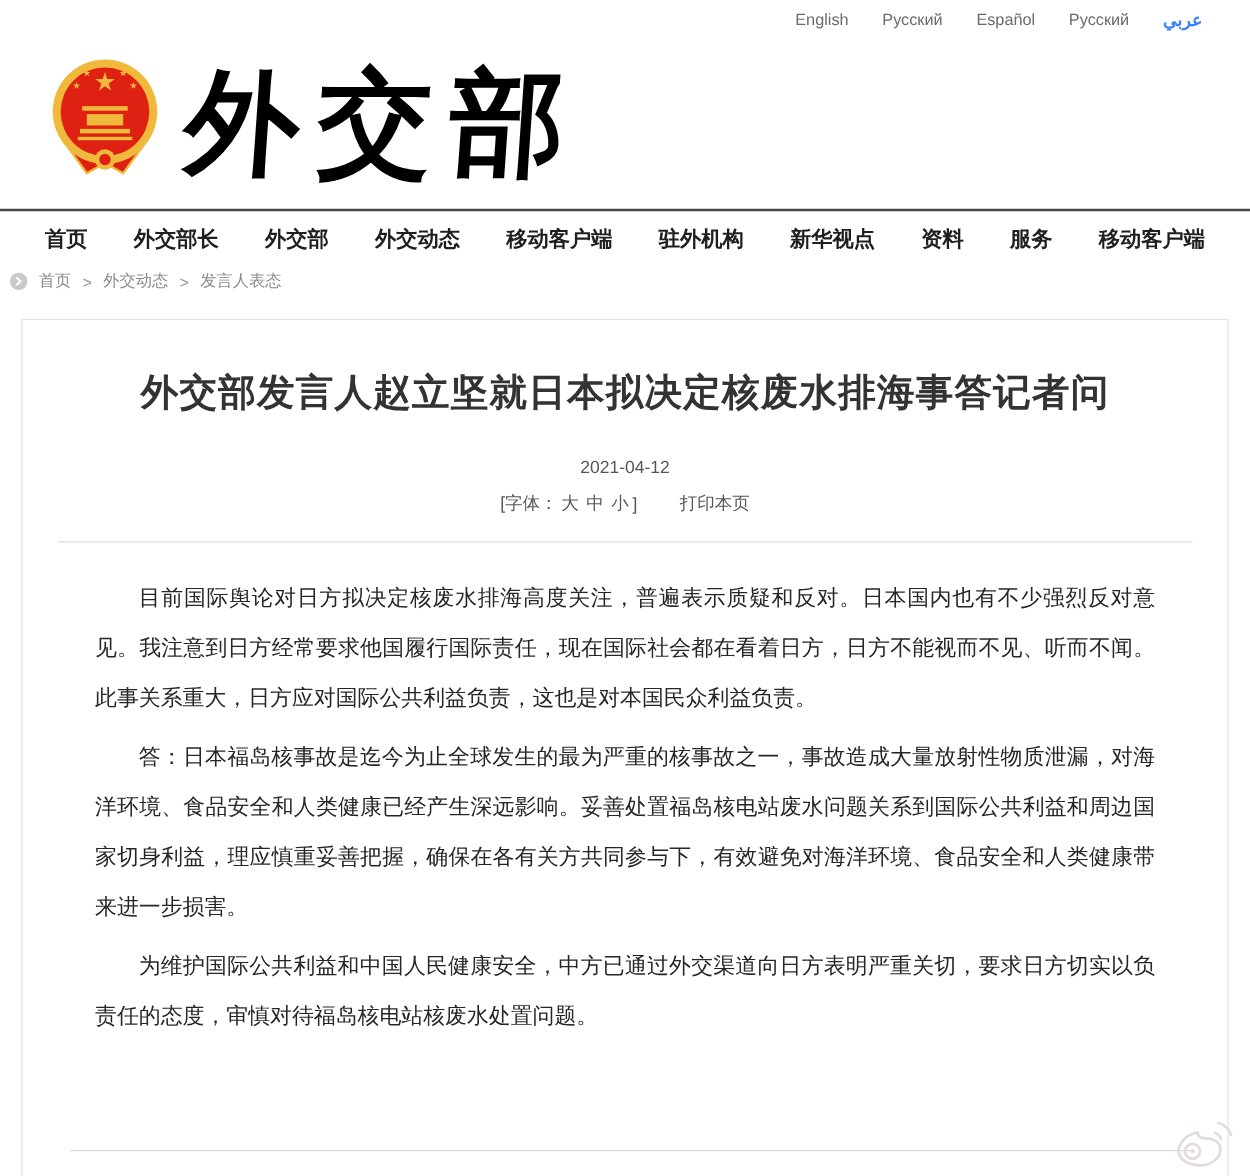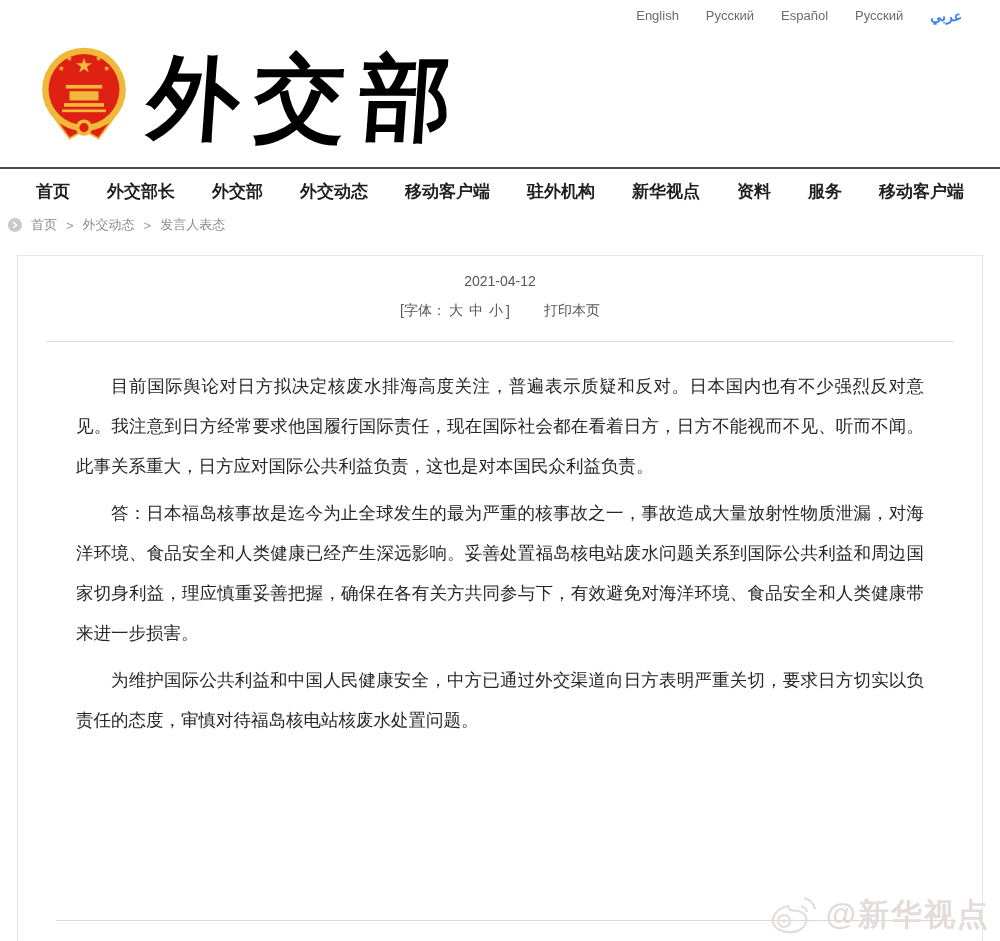--- a/index.html
+++ b/index.html
@@ -51,21 +51,21 @@
   
   .content-box {
     position:absolute; left:17px; top:255px; width:966px; height:760px;
     border:1px solid #e4e4e4; background:#fff;
   }
   .article-title {
     margin:38px 40px 0; text-align:center;
     font-size:30px; font-weight:bold; color:#333; letter-spacing:1px;
   }
   .article-date {
-    margin-top:17px; text-align:center; font-size:14px; color:#565656;
+    margin-top:30px; text-align:center; font-size:14px; color:#565656;
   }
   .article-tools {
     margin-top:13px; display:flex; justify-content:center; align-items:center;
     font-size:14px; color:#565656;
   }
   .article-tools .fz { margin:0 3px; }
   .article-tools .print { margin-left:34px; }
   .rule { border:none; border-top:1px solid #dedede; margin:21px 28px 0; }
   .article-body { margin:24px 58px 0; }
   .article-body p {
@@ -143,20 +143,21 @@
     <path d="M5 4 L8.5 7 L5 10" stroke="#ffffff" stroke-width="1.6" fill="none"></path>
   </svg>
   <a>首页</a>
   <span class="crumb-sep">&gt;</span>
   <a>外交动态</a>
   <span class="crumb-sep">&gt;</span>
   <span>发言人表态</span>
 </div>
 
 <div class="content-box">
+  <h1 class="article-title">外交部发言人赵立坚就日本拟决定核废水排海事答记者问</h1>
   <div class="article-date">2021-04-12</div>
 
   <div class="article-tools">
     <span>[字体：</span>
     <a class="fz">大</a>
     <a class="fz">中</a>
     <a class="fz">小</a>
     <span>]</span>
     <a class="print">打印本页</a>
   </div>
@@ -175,14 +176,13 @@
 <div class="watermark">
   <svg class="weibo-icon" viewBox="0 0 52 44" aria-hidden="true">
     <g stroke="#e4dcdb" stroke-width="2.2" fill="none">
       <path d="M20 13 C9 15 2 25 6 32 C10 39 25 42 33 36 C41 30 40 20 30 18 C25 17 21 19 20 13 Z"></path>
       <circle cx="16" cy="28" r="6"></circle>
       <path d="M33 13 a8 8 0 0 1 6 6"></path>
       <path d="M36 5 a15 15 0 0 1 11 11"></path>
     </g>
     <circle cx="16" cy="28" r="1.8" fill="#e4dcdb"></circle>
   </svg>
-  <span class="wm-text">@新华视点</span>
 </div>
 
 </body></html>

